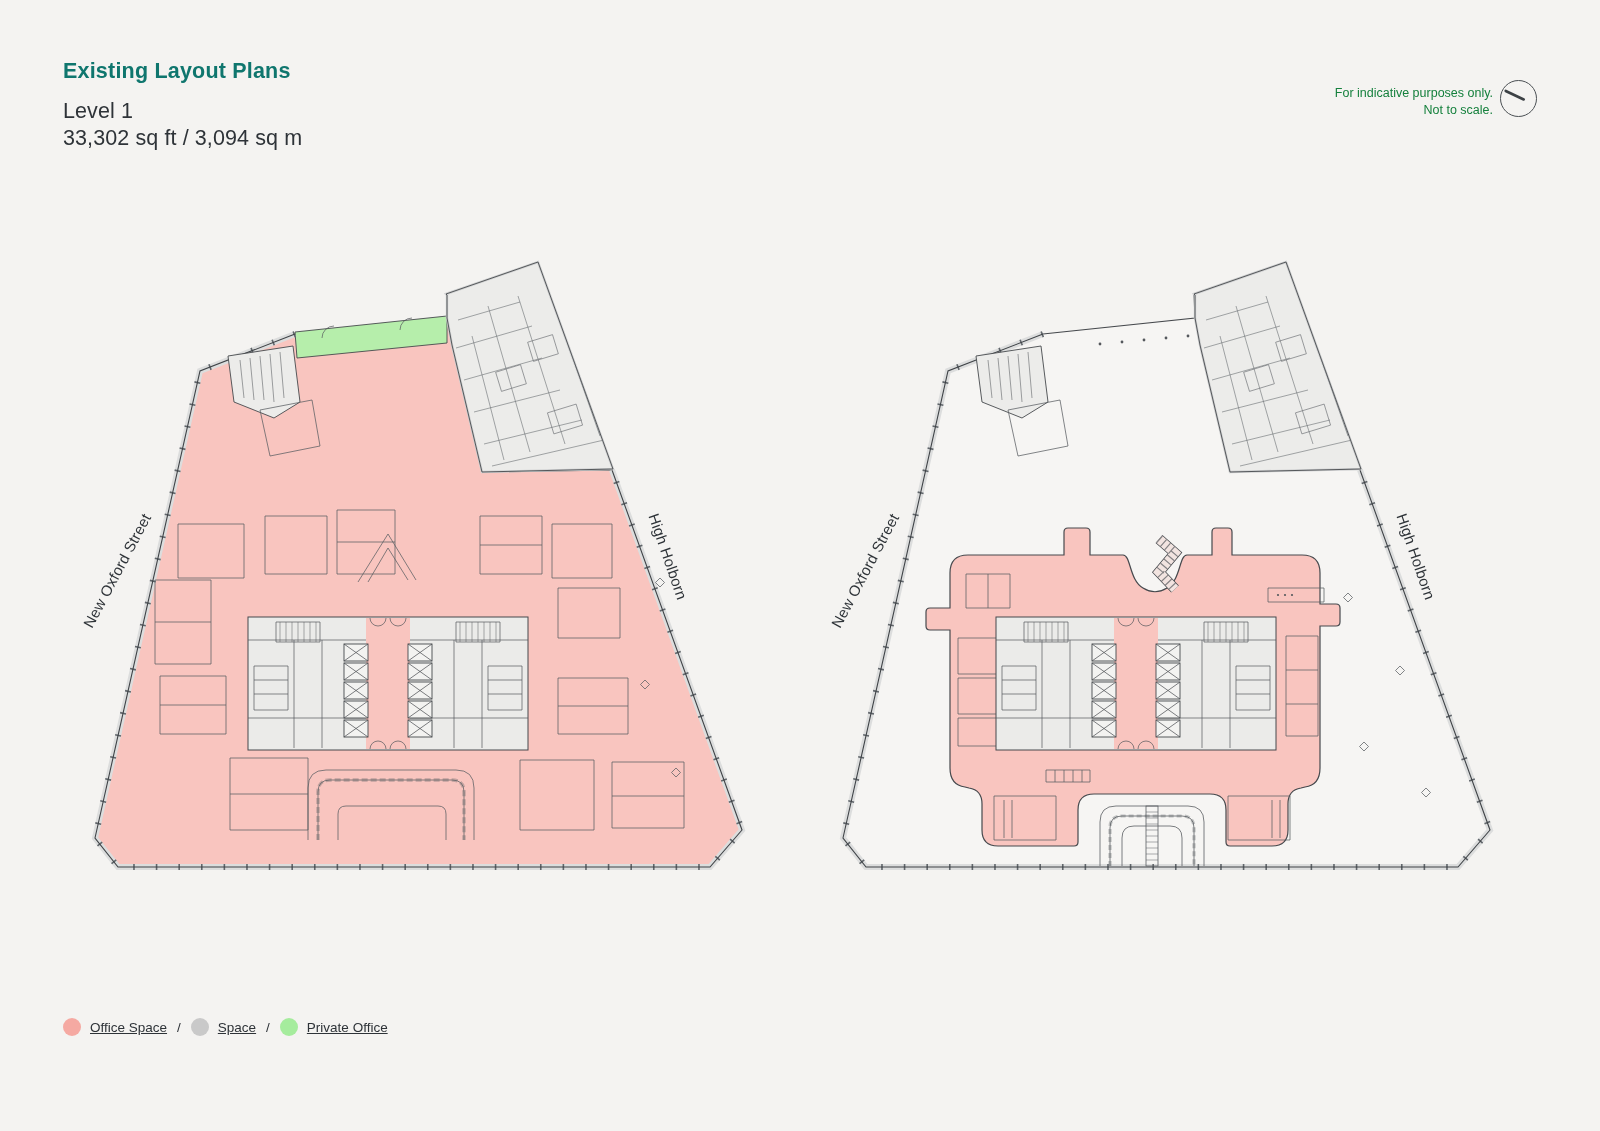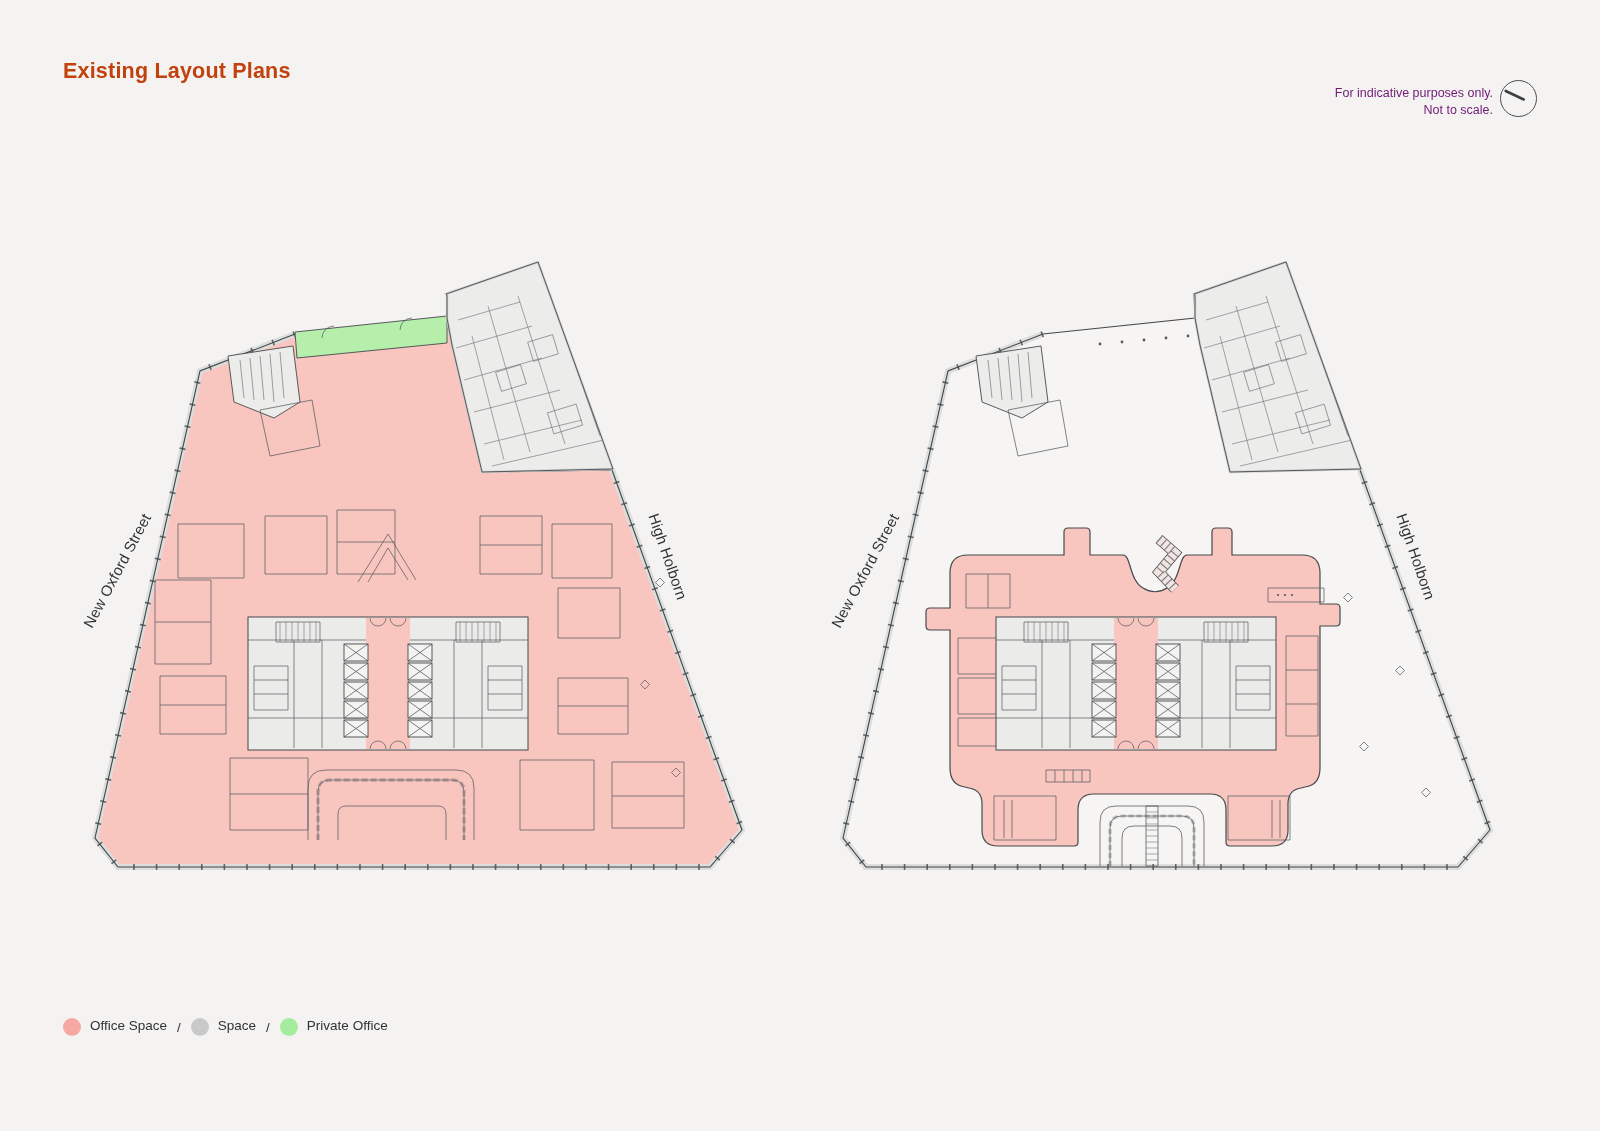--- a/index.html
+++ b/index.html
@@ -4,29 +4,29 @@
 <style>
   html,body{margin:0;padding:0;background:#e9e8e6;}
   .canvas{
     position:relative;width:1600px;height:1131px;margin:0 auto;
     background:#f4f3f1;overflow:hidden;
     font-family:"Liberation Sans","DejaVu Sans",sans-serif;
     color:#2e3338;
   }
   .page-title{
     position:absolute;left:63px;top:59px;
-    font-size:21.5px;font-weight:700;letter-spacing:.2px;color:#c2410c;
+    font-size:21.5px;font-weight:700;letter-spacing:.2px;color:#0f766e;
   }
   .plan-heading{position:absolute;top:98px;font-size:21.5px;font-weight:500;line-height:27px;letter-spacing:.1px;}
   .plan-heading .area{font-weight:500;}
   .ph-1{left:63px;}
   .ph-2{left:793px;}
   .disclaimer{
     position:absolute;top:85px;right:107px;text-align:right;
-    font-size:12.5px;line-height:17px;color:#701a75;
+    font-size:12.5px;line-height:17px;color:#15803d;
   }
   .compass{
     position:absolute;left:1500px;top:80px;width:37px;height:37px;
     border:1.5px solid #4b5054;border-radius:50%;box-sizing:border-box;
   }
   .compass svg{display:block;width:100%;height:100%;}
   .plan{position:absolute;top:248px;width:700px;height:630px;}
   .plan-1{left:60px;}
   .plan-2{left:808px;}
   .plan svg{display:block;width:700px;height:630px;}
@@ -35,29 +35,33 @@
     text-align:center;
   }
   .street-nos{left:-28px;top:314px;width:170px;transform:rotate(-62deg);}
   .street-hh{left:543px;top:300px;width:130px;transform:rotate(71deg);}
   .legend{
     position:absolute;left:63px;top:1018px;display:flex;align-items:center;
     font-size:13.5px;color:#2e3338;
   }
   .legend .dot{width:18px;height:18px;border-radius:50%;margin-right:9px;flex:0 0 auto;}
   .legend .sep{margin:0 10px;color:#2e3338;}
-  .legend .item{display:flex;align-items:flex-start;}
+  .legend .item{display:flex;align-items:center;text-decoration:underline;}
 </style>
 </head>
 <body>
 
 <div class="canvas">
 
   <div class="page-title">Existing Layout Plans</div>
 
+  <div class="plan-heading ph-1">
+    <div>Level 1</div>
+    <div class="area">33,302 sq ft / 3,094 sq m</div>
+  </div>
 
 
   <div class="disclaimer">
     <div>For indicative purposes only.</div>
     <div>Not to scale.</div>
   </div>
 
   <div class="compass">
     <svg viewBox="0 0 37 37">
         <line x1="5" y1="10.5" x2="24" y2="19.5" stroke="#3c4145" stroke-width="2.8" stroke-linecap="round"></line>

